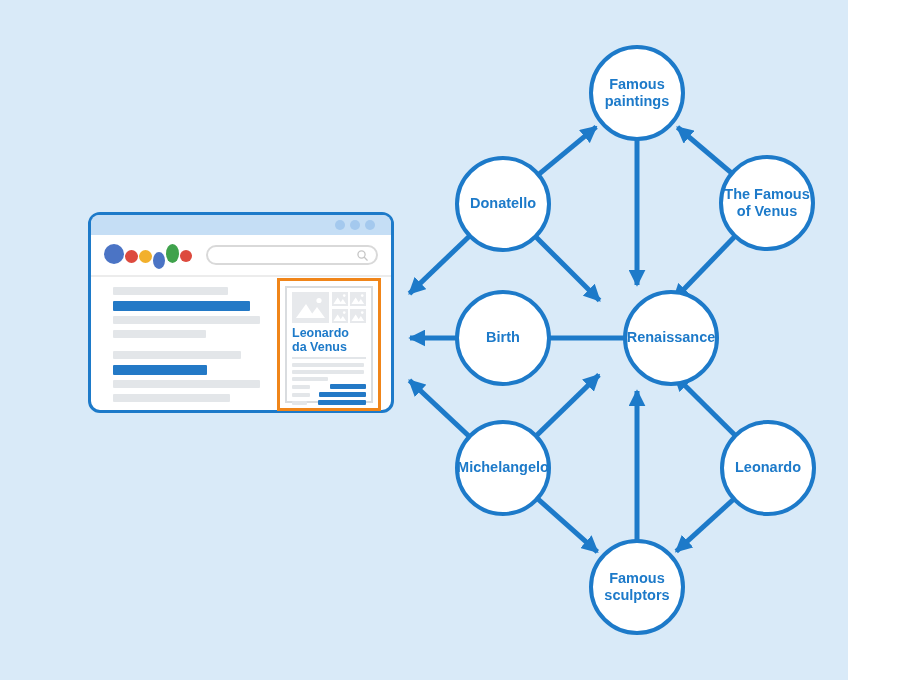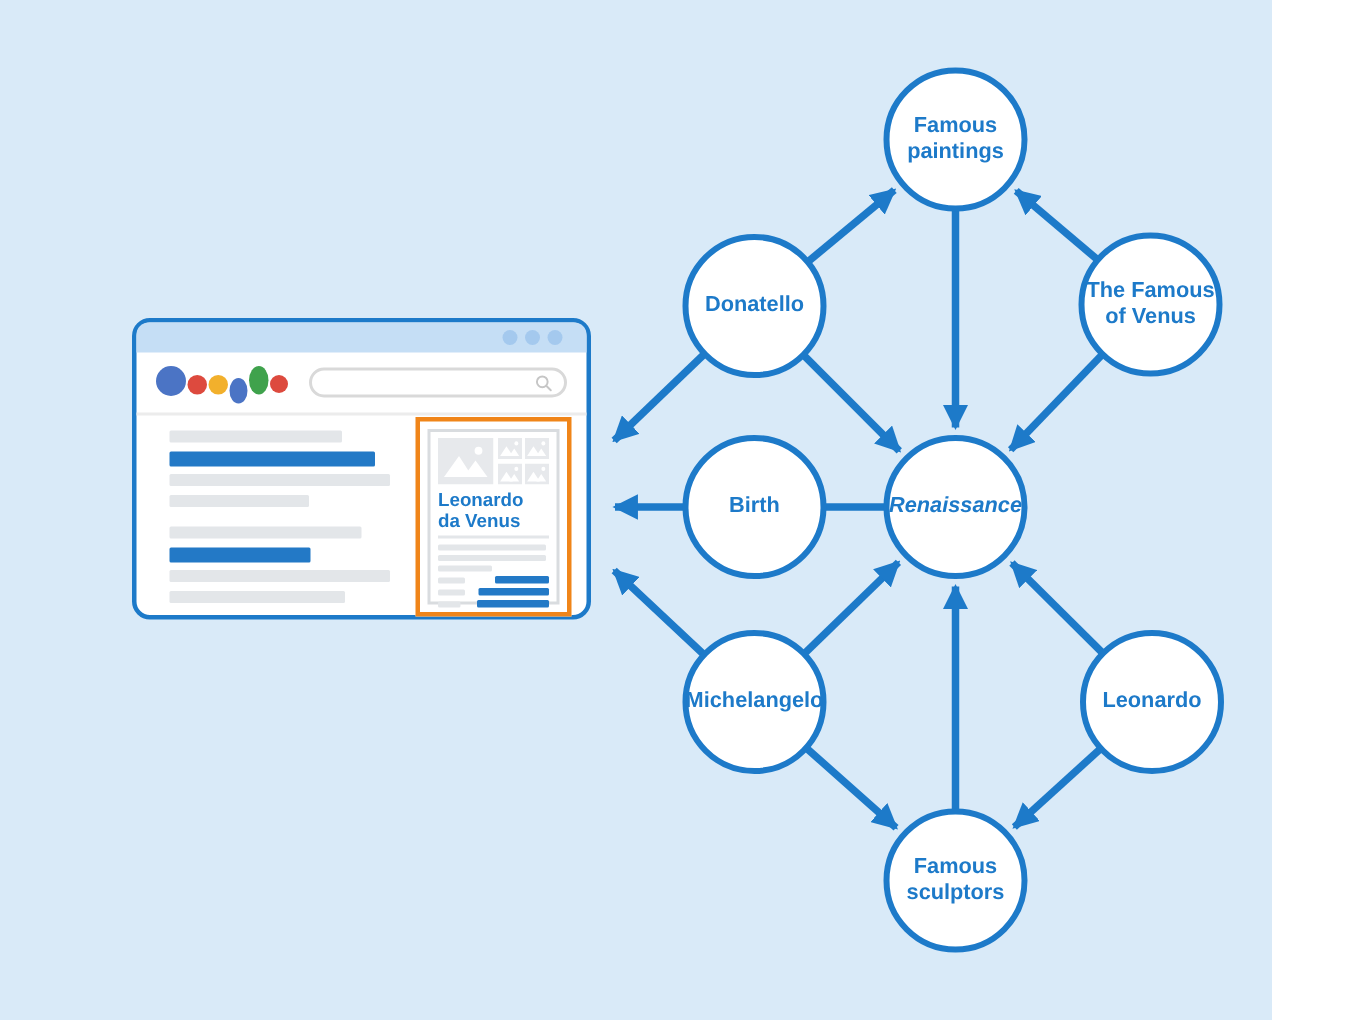--- a/index.html
+++ b/index.html
@@ -103,21 +103,21 @@
       <line x1="768" y1="468" x2="674.6199720111456" y2="375.33279665228184" stroke="#1d7ac9" stroke-width="5" marker-end="url(#arrow)"></line>
       <line x1="768" y1="468" x2="676.2303716675111" y2="551.3632501646273" stroke="#1d7ac9" stroke-width="5" marker-end="url(#arrow)"></line>
     </svg>
   <div id="nodes">
       <div class="node" style="left: 589px; top: 45px;">Famous
 paintings</div>
       <div class="node" style="left: 455px; top: 156px;">Donatello</div>
       <div class="node" style="left: 719px; top: 155px;">The Famous
 of Venus</div>
       <div class="node" style="left: 455px; top: 290px;">Birth</div>
-      <div class="node" style="left: 589px; top: 290px; font-style: italic;">Renaissance</div>
+      <div class="node" style="left: 623px; top: 290px;">Renaissance</div>
       <div class="node" style="left: 455px; top: 420px;">Michelangelo</div>
       <div class="node" style="left: 720px; top: 420px;">Leonardo</div>
       <div class="node" style="left: 589px; top: 539px;">Famous
 sculptors</div>
     </div>
 
   <div class="browser">
     <div class="titlebar">
       <div class="tb-dots" id="tb-dots">
           <div class="tb-dot"></div>

